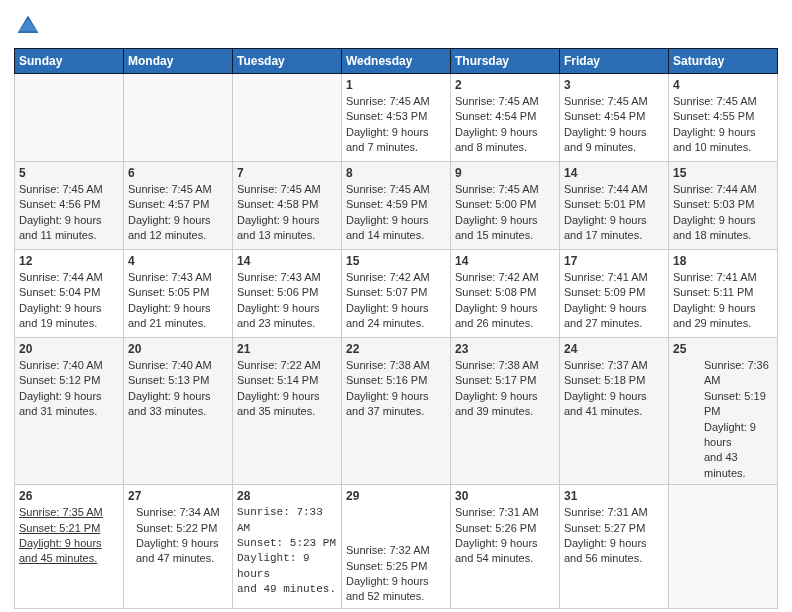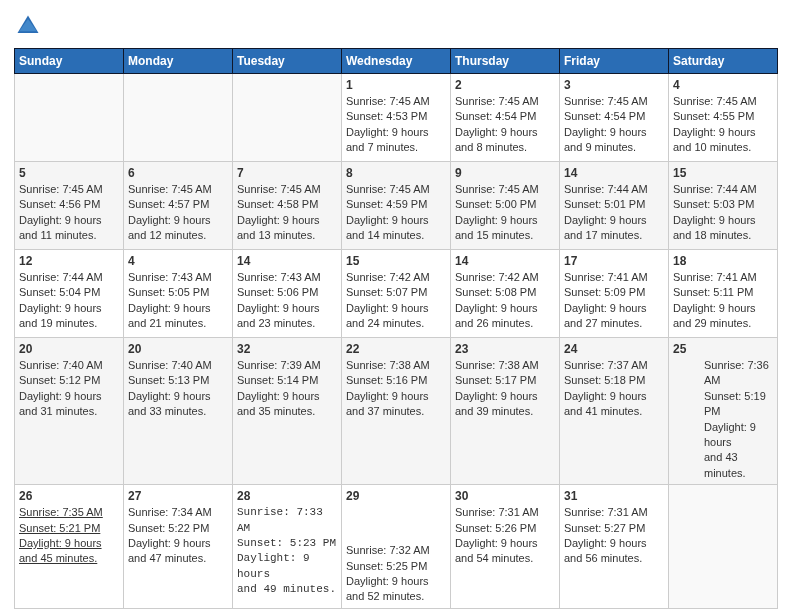--- a/index.html
+++ b/index.html
@@ -282,22 +282,22 @@
 and 31 minutes.</div>
           </td>
           <td>
             <span class="day-number">20</span>
             <div class="day-info" style="white-space: pre-line;">Sunrise: 7:40 AM
 Sunset: 5:13 PM
 Daylight: 9 hours
 and 33 minutes.</div>
           </td>
           <td>
-            <span class="day-number">32</span>
-            <div class="day-info" style="white-space: pre-line;">Sunrise: 7:39 AM
+            <span class="day-number">21</span>
+            <div class="day-info" style="white-space: pre-line;">Sunrise: 7:22 AM
 Sunset: 5:14 PM
 Daylight: 9 hours
 and 35 minutes.</div>
           </td>
           <td>
             <span class="day-number">22</span>
             <div class="day-info" style="white-space: pre-line;">Sunrise: 7:38 AM
 Sunset: 5:16 PM
 Daylight: 9 hours
 and 37 minutes.</div>
@@ -327,21 +327,21 @@
         <tr>
           <td>
             <span class="day-number">26</span>
             <div class="day-info" style="white-space: pre-line; text-decoration: underline;">Sunrise: 7:35 AM
 Sunset: 5:21 PM
 Daylight: 9 hours
 and 45 minutes.</div>
           </td>
           <td>
             <span class="day-number">27</span>
-            <div class="day-info" style="white-space: pre-line;">Sunrise: 7:34 AM
+            <div class="day-info" style="white-space: pre-line; margin-left: 8px;">Sunrise: 7:34 AM
 Sunset: 5:22 PM
 Daylight: 9 hours
 and 47 minutes.</div>
           </td>
           <td>
             <span class="day-number">28</span>
             <div class="day-info" style="white-space: pre-line; font-family: Liberation Mono, monospace;">Sunrise: 7:33 AM
 Sunset: 5:23 PM
 Daylight: 9 hours
 and 49 minutes.</div>

